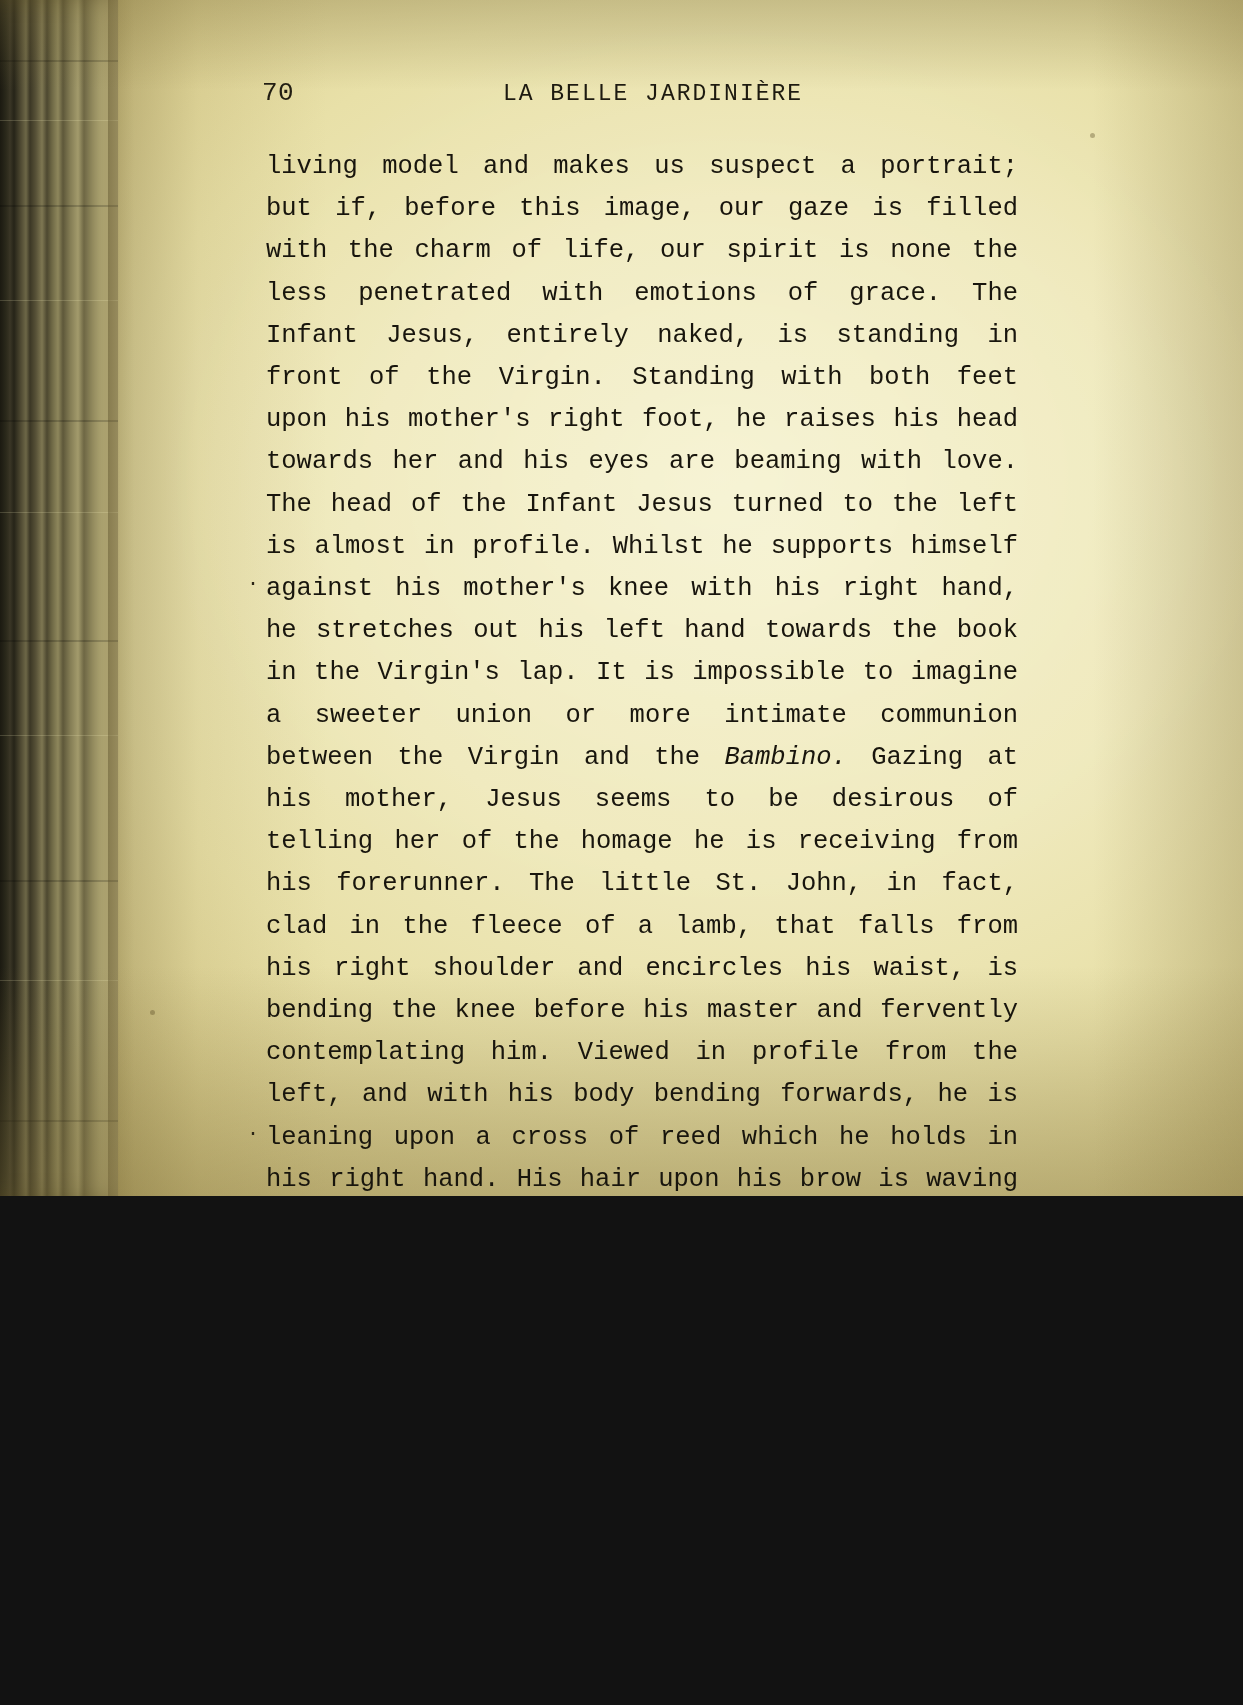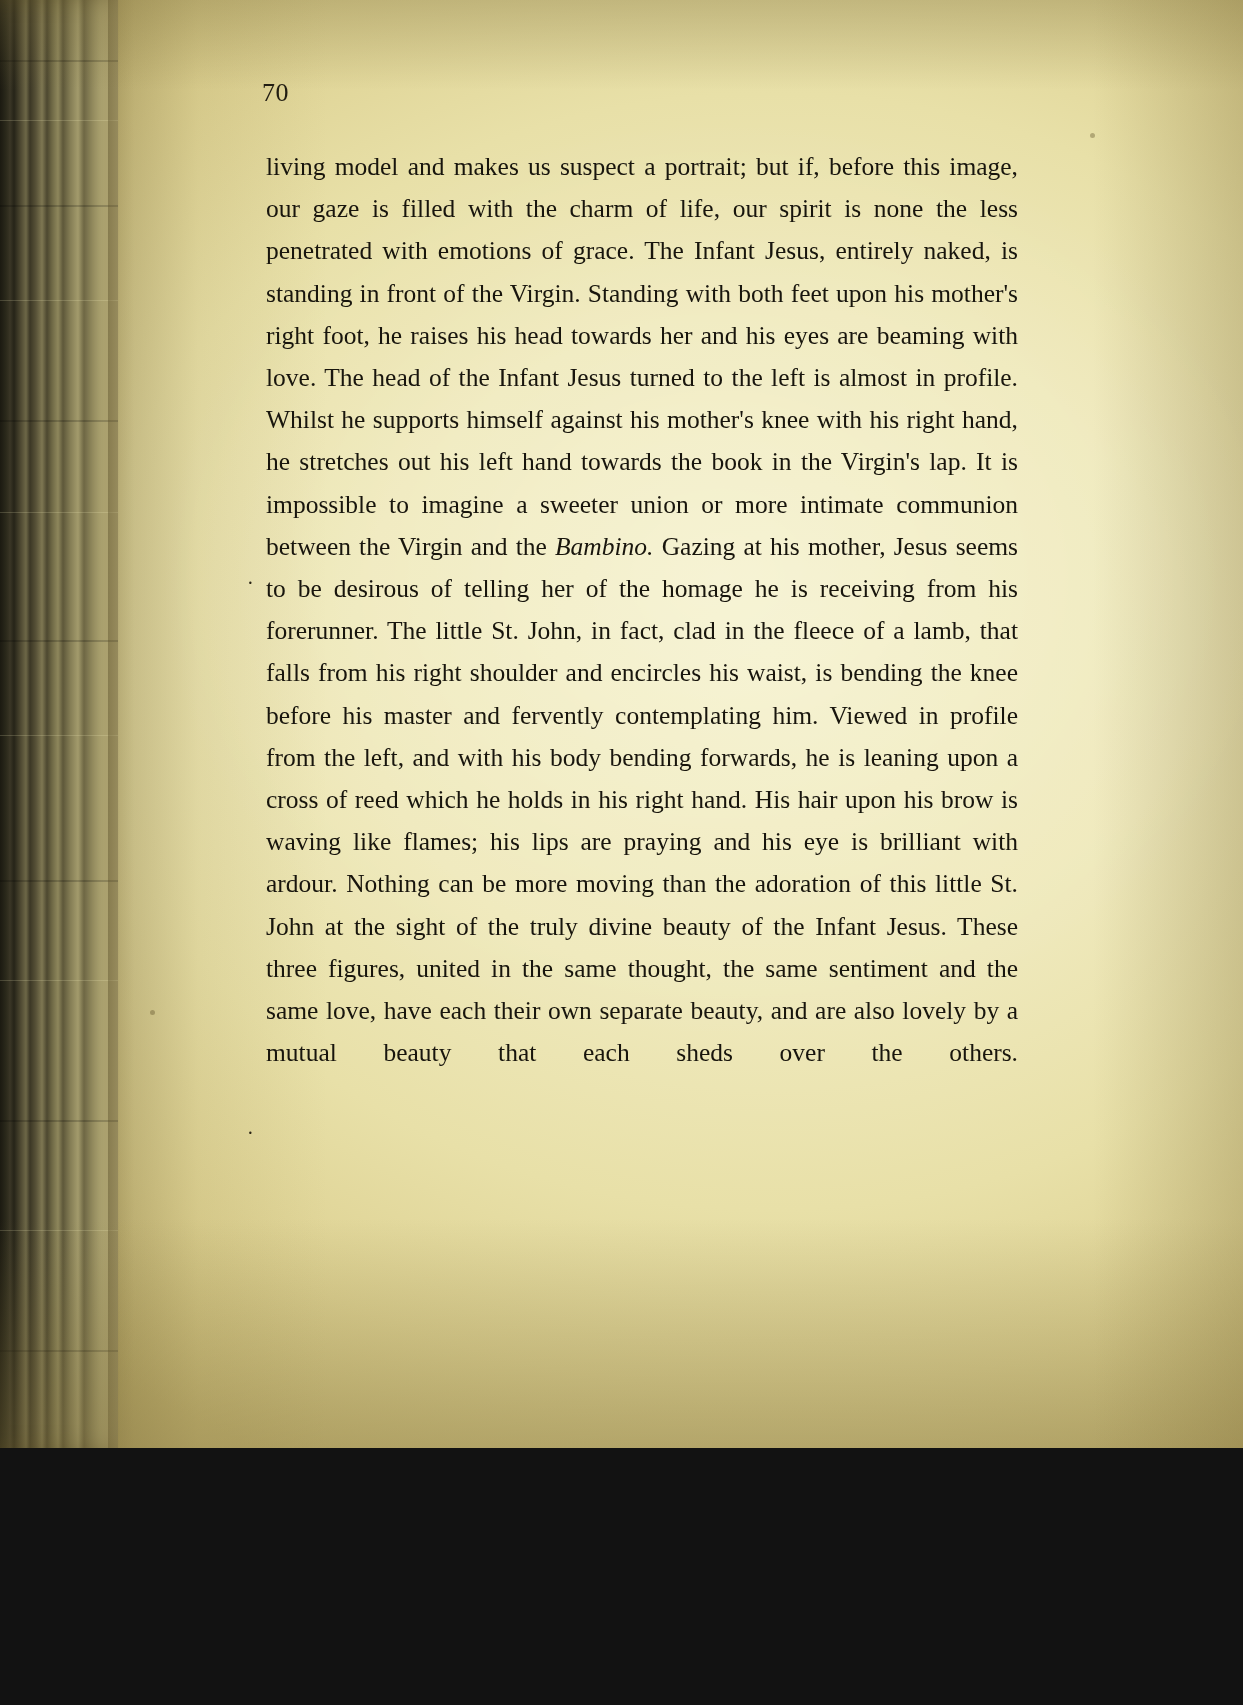--- a/index.html
+++ b/index.html
@@ -3,25 +3,25 @@
 <meta charset="utf-8">
 <style>
   html, body {
     margin: 0;
     padding: 0;
     background: #121212;
   }
   .page {
     position: relative;
     width: 1243px;
-    height: 1448px;
+    height: 1196px;
     overflow: hidden;
     background:
       radial-gradient(ellipse 1100px 900px at 62% 45%, #f3efc8 0%, #efe9bc 38%, #e8e0a8 62%, #ddd192 82%, #cfc07c 100%);
-    font-family: Liberation Serif, serif;
+    font-family: Liberation Mono, monospace;
   }
 
   
   .gutter {
     position: absolute;
     left: 0; top: 0;
     width: 118px; height: 100%;
     background:
       linear-gradient(90deg,
         #1b1a12 0px, #2c2a1c 6px, #3a3626 10px,
@@ -171,20 +171,21 @@
 
   <div class="curve-shade"></div>
   <div class="top-shade"></div>
   <div class="bottom-shade"></div>
   <div class="right-shade"></div>
   <div class="warm-wash"></div>
 
   <div class="content">
     <div class="head-row">
       <div class="folio">70</div>
+      <div class="running-head">LA BELLE JARDINIÈRE</div>
     </div>
 
     <div class="body-text">
       <p><span>living model and makes us suspect a portrait; but if, before this image, our gaze is filled with the charm of life, our spirit is none the less penetrated with emotions of grace. The Infant Jesus, entirely naked, is standing in front of the Virgin. Standing with both feet upon his mother's right foot, he raises his head towards her and his eyes are beaming with love. The head of the Infant Jesus turned to the left is almost in profile. Whilst he supports himself against his mother's knee with his right hand, he stretches out his left hand towards the book in the Virgin's lap. It is impossible to imagine a sweeter union or more intimate communion between the Virgin and the </span><em>Bambino.</em><span> Gazing at his mother, Jesus seems to be desirous of telling her of the homage he is receiving from his forerunner. The little St. John, in fact, clad in the fleece of a lamb, that falls from his right shoulder and encircles his waist, is bending the knee before his master and fervently contemplating him. Viewed in profile from the left, and with his body bending forwards, he is leaning upon a cross of reed which he holds in his right hand. His hair upon his brow is waving like flames; his lips are praying and his eye is brilliant with ardour. Nothing can be more moving than the adoration of this little St. John at the sight of the truly divine beauty of the Infant Jesus. These three figures, united in the same thought, the same sentiment and the same love, have each their own separate beauty, and are also lovely by a mutual beauty that each sheds over the others.</span></p>
     </div>
   </div>
 
   <div class="speck" style="left:1090px; top:133px; width:5px; height:5px;"></div>
   <div class="speck" style="left:150px; top:1010px; width:5px; height:5px;"></div>
   <div class="tick" style="left:247px; top:572px;">·</div>

